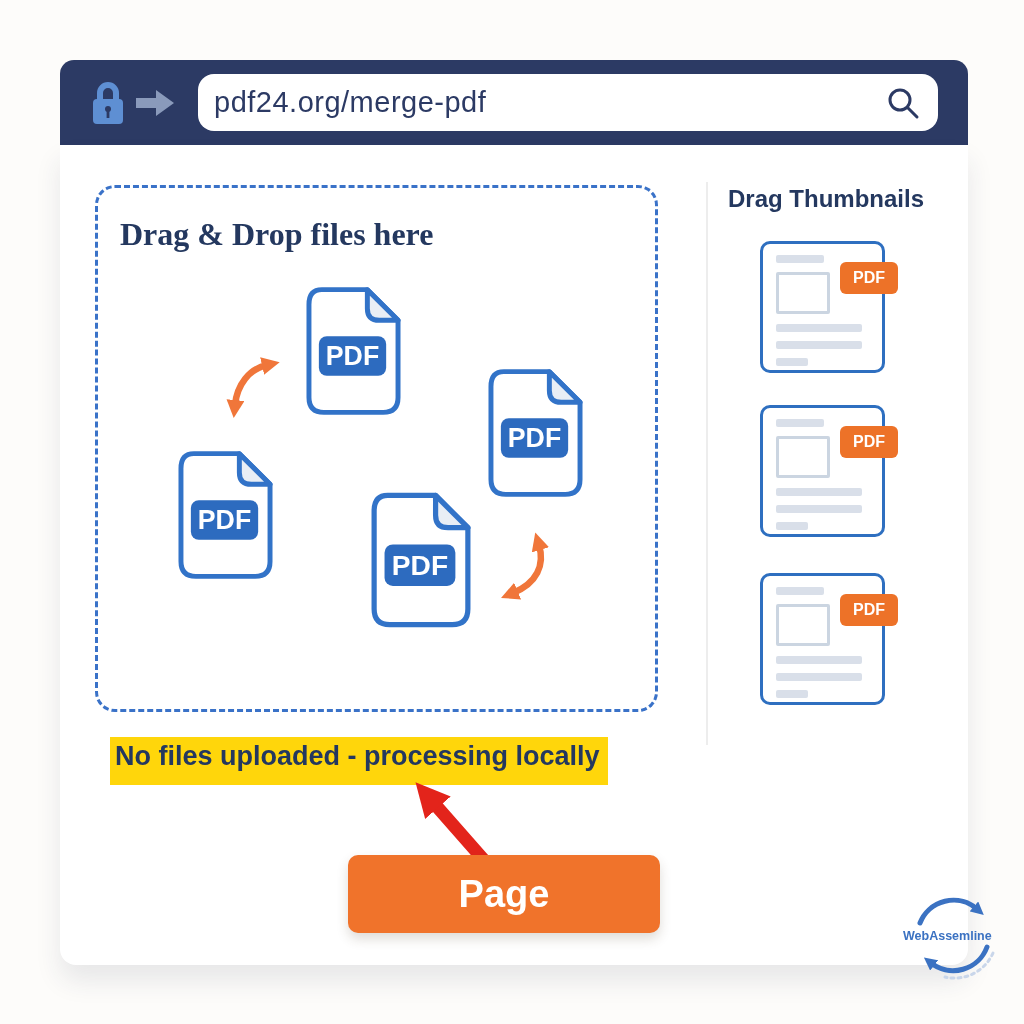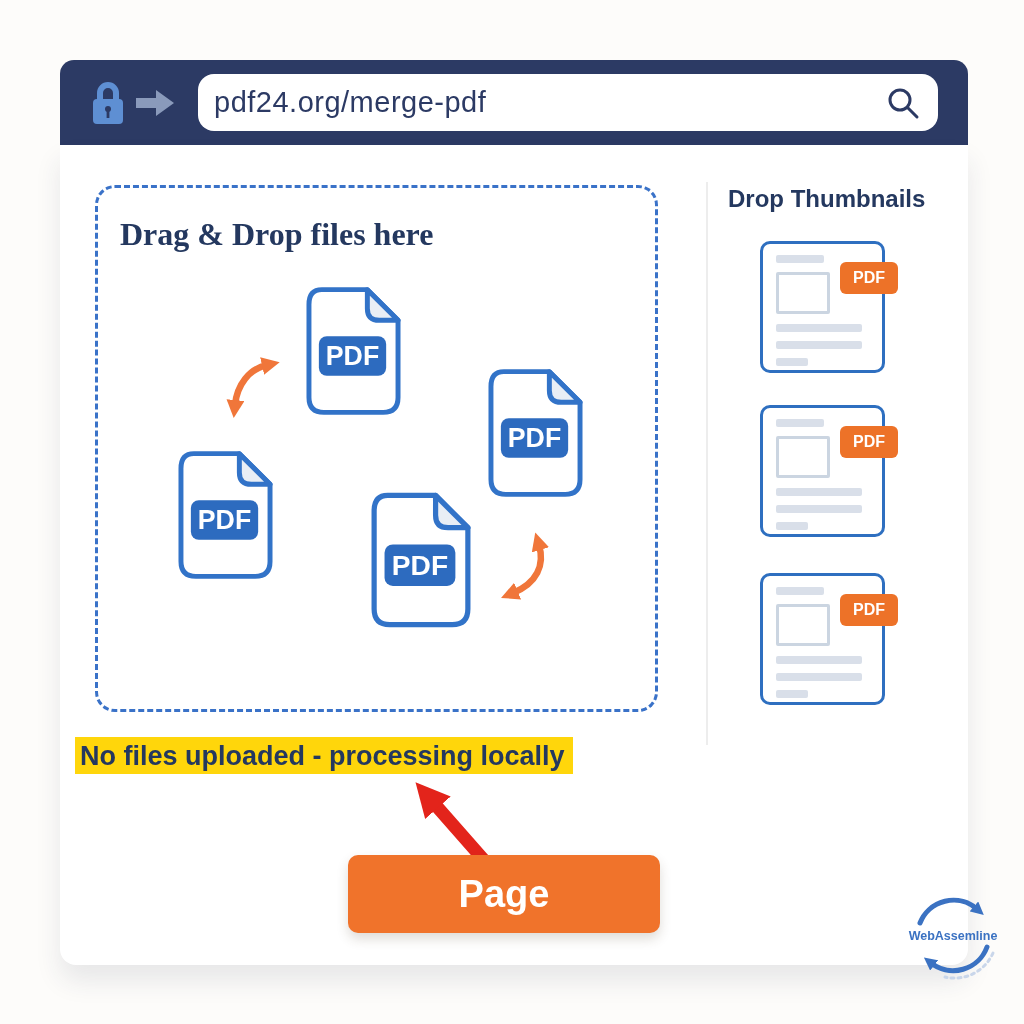--- a/index.html
+++ b/index.html
@@ -26,29 +26,29 @@
   .thumb{position:absolute;left:700px;width:125px;height:132px;border:3px solid #2E6FC0;
     border-radius:10px;background:#fff;box-sizing:border-box;padding:11px 13px;cursor:pointer;}
   .t-line{height:8px;background:#D9DFE9;border-radius:2px;margin-bottom:9px;}
   .t-short{width:52%;}
   .t-box{width:48px;height:36px;border:3px solid #CBD5E1;border-radius:2px;margin-bottom:10px;}
   .t-long{width:92%;}
   .t-end{width:34%;margin-bottom:0;}
   .t-badge{position:absolute;right:-16px;top:18px;width:58px;height:32px;background:#ED7228;
     border-radius:6px;color:#fff;font-size:16px;font-weight:bold;display:flex;
     align-items:center;justify-content:center;}
-  .status{position:absolute;left:15px;top:592px;background:#FFD60B;color:#24385F;
-    font-size:27px;font-weight:bold;padding:4px 8px 2px 5px;}
+  .status{position:absolute;left:50px;top:592px;background:#FFD60B;color:#24385F;
+    font-size:27px;font-weight:bold;padding:4px 8px 13px 5px;}
   .red-arrow{position:absolute;left:328px;top:628px;}
   .merge{position:absolute;left:288px;top:710px;width:312px;height:78px;background:#F0732B;
     border:none;border-radius:10px;color:#ffffff;font-size:38px;font-weight:bold;
     font-family:"Liberation Sans",sans-serif;cursor:pointer;
     box-shadow:0 6px 12px rgba(80,60,40,0.18);}
   .logo{position:absolute;left:903px;top:883px;width:100px;height:105px;z-index:5;}
-  .logo-text{position:absolute;left:0;top:46px;width:100%;text-align:center;font-size:12.5px;
+  .logo-text{position:absolute;left:0;top:46px;width:100%;font-size:12.5px;
     font-weight:bold;color:#3B72C2;}
 </style>
 </head>
 <body>
 
 <div class="window">
 
   <div class="topbar">
     <svg class="icon-lock" width="40" height="46" viewBox="0 0 40 46">
       <path d="M12 19 V12 a8 8 0 0 1 16 0 V19" fill="none" stroke="#5E8FD3" stroke-width="6"></path>
@@ -123,21 +123,21 @@
           <marker id="oh2" markerUnits="userSpaceOnUse" markerWidth="18" markerHeight="18" viewBox="0 0 18 18" refX="5" refY="9" orient="auto-start-reverse">
             <path d="M0 0 L18 9 L0 18 Z" fill="#F0763A"></path>
           </marker>
         </defs>
         <path d="M44 14 C50 34 42 52 18 62" fill="none" stroke="#F0763A" stroke-width="6.5" stroke-linecap="round" marker-start="url(#oh2)" marker-end="url(#oh2)"></path>
       </svg>
     </div>
 
     <div class="divider"></div>
 
-    <div class="sb-title">Drop Thumbnails</div>
+    <div class="sb-title">Drag Thumbnails</div>
 
     <div class="thumb" style="top:96px;">
       <div class="t-line t-short"></div>
       <div class="t-box"></div>
       <div class="t-line t-long"></div>
       <div class="t-line t-long"></div>
       <div class="t-line t-end"></div>
       <div class="t-badge">PDF</div>
     </div>
 

